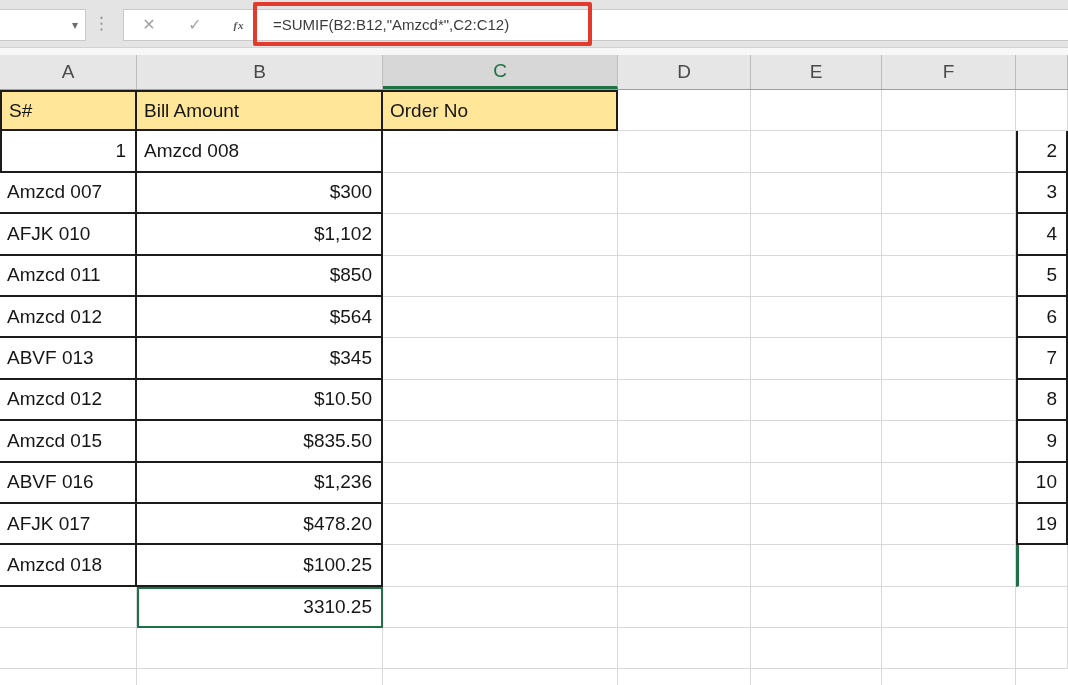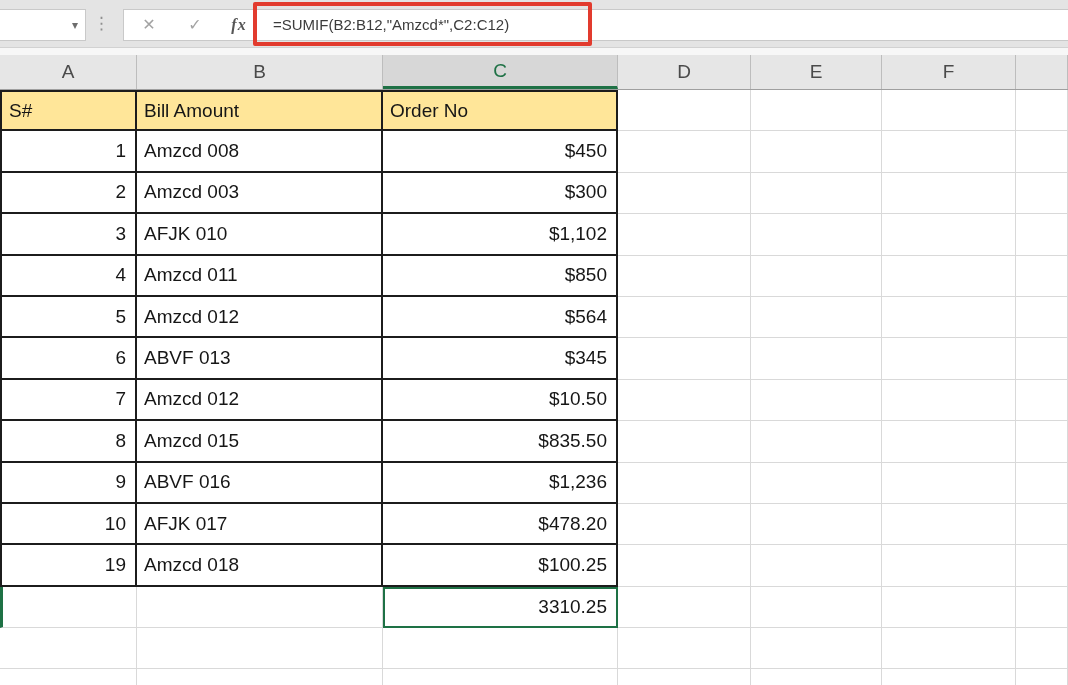--- a/index.html
+++ b/index.html
@@ -33,21 +33,21 @@
     position:absolute; left:123px; top:9px; width:945px; height:32px;
     background:#ffffff; border:1px solid #c9c9c9; border-right:none;
   }
   .fb-icon {
     position:absolute; top:0; height:30px; line-height:30px; text-align:center;
     width:30px; color:#a3a3a3; font-size:16px;
   }
   .fb-cancel { left:10px; }
   .fb-enter  { left:56px; }
   .fb-fx {
-    left:100px; color:#565656; font-size:16px; font-style:italic;
+    left:100px; color:#565656; font-size:11px; font-style:italic;
     font-family:"Liberation Serif", serif; font-weight:bold; letter-spacing:1px;
   }
   .fb-formula {
     position:absolute; left:149px; top:0; height:30px; line-height:30px;
     font-size:15px; color:#3c3c3c; white-space:nowrap;
   }
   .annotation-box {
     position:absolute; left:253px; top:2px; width:339px; height:44px;
     border:4px solid #e23b2e; border-radius:2px; z-index:6; pointer-events:none;
   }
@@ -128,27 +128,26 @@
     <div class="grid" id="grid">
         <div class="cell b-r2 b-b2 b-l2 b-t2 yellow v-txt">S#</div>
         <div class="cell b-r2 b-b2 b-t2 yellow v-txt">Bill Amount</div>
         <div class="cell b-r2 b-b2 b-t2 yellow v-txt">Order No</div>
         <div class="cell"></div>
         <div class="cell"></div>
         <div class="cell"></div>
         <div class="cell"></div>
         <div class="cell b-r2 b-b2 b-l2 v-num">1</div>
         <div class="cell b-r2 b-b2 v-txt">Amzcd 008</div>
-        <div class="cell b-r2 b-b2 v-num">$450</div>
         <div class="cell"></div>
         <div class="cell"></div>
         <div class="cell"></div>
         <div class="cell"></div>
         <div class="cell b-r2 b-b2 b-l2 v-num">2</div>
-        <div class="cell b-r2 b-b2 v-txt">Amzcd 003</div>
+        <div class="cell b-r2 b-b2 v-txt">Amzcd 007</div>
         <div class="cell b-r2 b-b2 v-num">$300</div>
         <div class="cell"></div>
         <div class="cell"></div>
         <div class="cell"></div>
         <div class="cell"></div>
         <div class="cell b-r2 b-b2 b-l2 v-num">3</div>
         <div class="cell b-r2 b-b2 v-txt">AFJK 010</div>
         <div class="cell b-r2 b-b2 v-num">$1,102</div>
         <div class="cell"></div>
         <div class="cell"></div>

